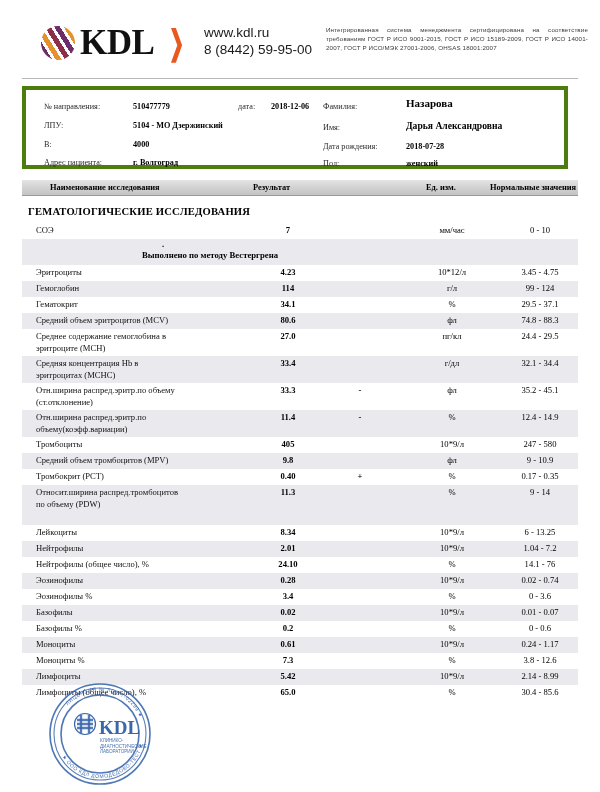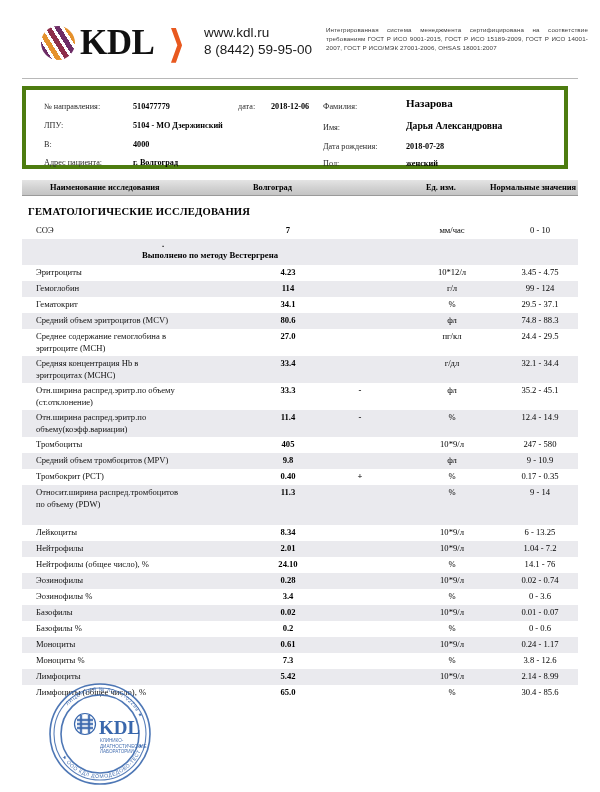--- a/index.html
+++ b/index.html
@@ -244,21 +244,21 @@
 
   <div class="pfield plabel" style="left:297px; top:51px;">Дата рождения:</div>
   <div class="pfield pvalue" style="left:380px; top:51px;">2018-07-28</div>
 
   <div class="pfield plabel" style="left:297px; top:68px;">Пол:</div>
   <div class="pfield pvalue" style="left:380px; top:68px;">женский</div>
 </div>
 
 <div class="colhead">
   <span class="ch-name">Наименование исследования</span>
-  <span class="ch-result">Волгоград</span>
+  <span class="ch-result">Результат</span>
   <span class="ch-unit">Ед. изм.</span>
   <span class="ch-norm">Нормальные значения</span>
 </div>
 
 <div class="section-title">ГЕМАТОЛОГИЧЕСКИЕ ИССЛЕДОВАНИЯ</div>
 
 <div class="results">
     <div class="row plain" style="height: 16px;">
       <div class="cell c-name">СОЭ</div>
       <div class="cell c-result">7</div>

